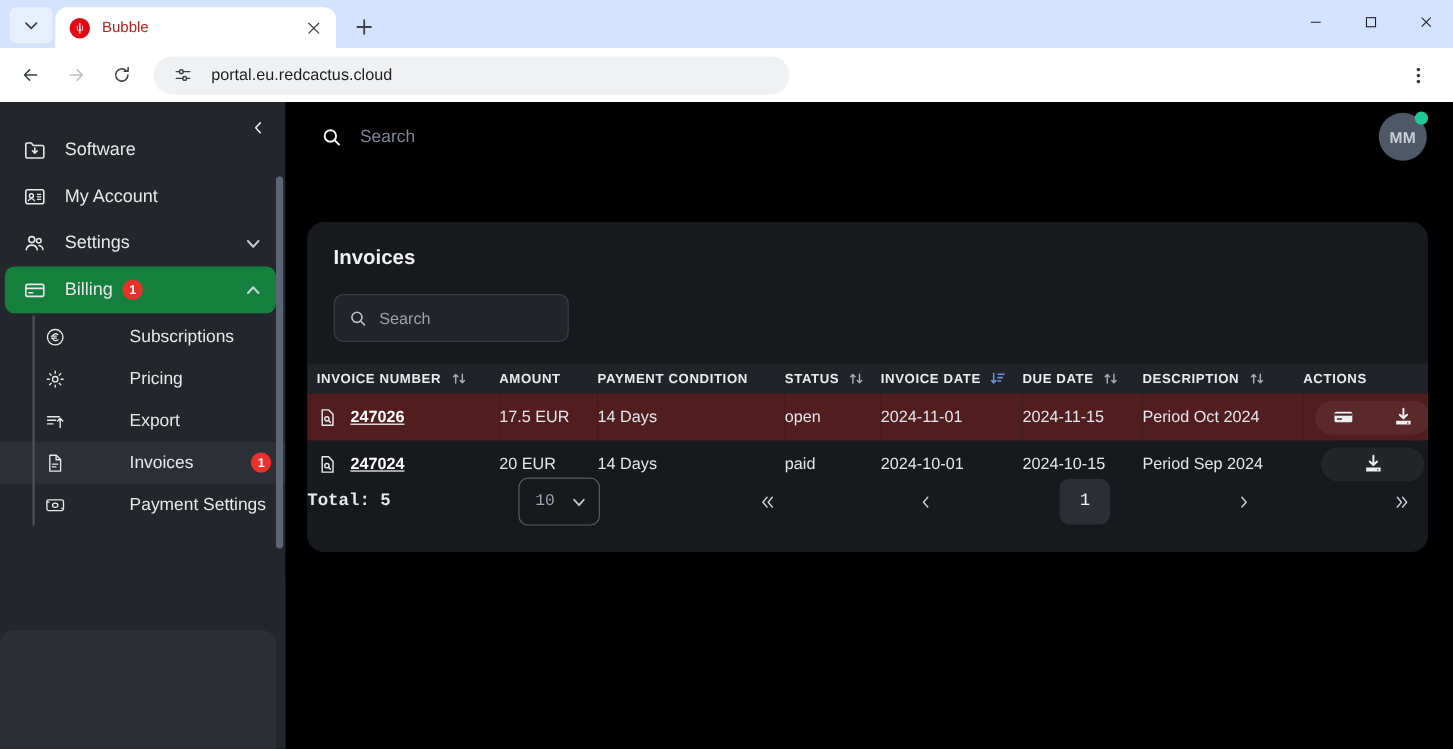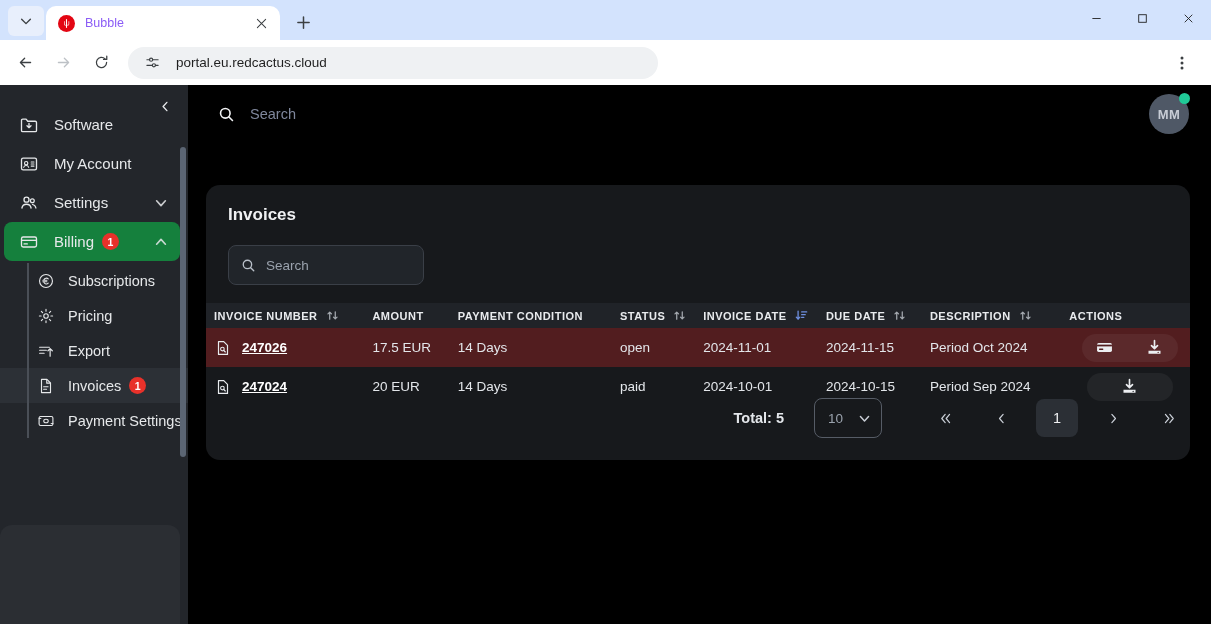--- a/index.html
+++ b/index.html
@@ -26,21 +26,21 @@
     position: relative;
   }
   .tab-favicon {
     width: 17px; height: 17px; border-radius: 50%;
     background: #e30613; flex: none;
     display: flex; align-items: center; justify-content: center;
     margin-right: 10px;
   }
   .tab-favicon svg { width: 13px; height: 13px; }
   .tab-title {
-    flex: 1; font-size: 12.5px; color: #8b5cf6; white-space: nowrap;
+    flex: 1; font-size: 12.5px; color: #b91c1c; white-space: nowrap;
     overflow: hidden; text-overflow: ellipsis;
   }
   .tab-close {
     width: 22px; height: 22px; border-radius: 50%;
     display: flex; align-items: center; justify-content: center; flex: none;
   }
   .tab-close svg { width: 11px; height: 11px; }
   .new-tab {
     width: 30px; height: 30px; margin: 0 0 3px 8px; border-radius: 50%;
     display: flex; align-items: center; justify-content: center;
@@ -75,21 +75,21 @@
     width: 34px; height: 34px; border-radius: 50%; flex: none;
     display: flex; align-items: center; justify-content: center; margin-right: 6px;
   }
   .menu-btn svg { width: 16px; height: 16px; }
 
   
   .app { position: relative; width: 1211px; height: 540px; background: #000; display: flex; }
 
   
   .sidebar {
-    width: 188px; height: 540px; background: #23262b;
+    width: 238px; height: 540px; background: #23262b;
     position: relative; flex: none; overflow: hidden;
   }
   .collapse-btn {
     position: absolute; right: 10px; top: 8px;
     width: 26px; height: 26px; border-radius: 50%;
     display: flex; align-items: center; justify-content: center;
   }
   .collapse-btn svg { width: 11px; height: 11px; }
   .nav { padding-top: 20px; }
   .nav-item {
@@ -107,21 +107,21 @@
     min-width: 17px; height: 17px; border-radius: 9px;
     display: inline-flex; align-items: center; justify-content: center;
     padding: 0 5px; margin-left: 8px; flex: none;
   }
   .subnav { position: relative; margin-top: 2px; }
   .subnav:before {
     content: ""; position: absolute; left: 27px; top: 0; bottom: 0; width: 2px; background: #4a4f57;
   }
   .subnav-item {
     height: 35px; display: flex; align-items: center;
-    padding-left: 36px; color: #e6e8ea; font-size: 14.5px;
+    padding-left: 36px; color: #e6e8ea; font-size: 14.5px; gap: 40px;
   }
   .subnav-item.active { background: #2c3036; }
   .subnav-item .ico { width: 20px; height: 20px; flex: none; margin-right: 12px; display: flex; align-items: center; justify-content: center; }
   .subnav-item .ico svg { width: 18px; height: 18px; }
   .sidebar-footer-panel {
     position: absolute; left: 0; right: 8px; bottom: -10px; height: 110px;
     background: #2b2e33; border-radius: 12px 12px 0 0;
   }
   .sidebar-scroll {
     position: absolute; right: 2px; top: 62px; width: 6px; height: 310px;
@@ -192,21 +192,21 @@
     height: 28px; border-radius: 14px; background: rgba(255,255,255,.055);
     padding: 0 6px; gap: 16px;
   }
   .action-btn {
     width: 34px; height: 26px; display: flex; align-items: center; justify-content: center;
   }
   .action-btn svg { width: 19px; height: 19px; }
 
   .pager {
     position: absolute; left: 0; right: 0; bottom: 22px;
-    display: flex; align-items: center; justify-content: flex-end; gap: 14px;
+    display: flex; align-items: center; justify-content: space-between; gap: 14px; font-family: Liberation Mono, monospace;
   }
   .pager .total { color: #e3e6ea; font-size: 14.5px; font-weight: 700; margin-right: 16px; }
   .page-size {
     width: 68px; height: 40px; border: 1px solid #565c66; border-radius: 8px;
     display: flex; align-items: center; justify-content: space-between;
     padding: 0 10px 0 13px; color: #9aa2ad; font-size: 13.5px; margin-right: 28px;
   }
   .page-size svg { width: 13px; height: 13px; }
   .pg-btn {
     width: 42px; height: 34px; display: flex; align-items: center; justify-content: center;

